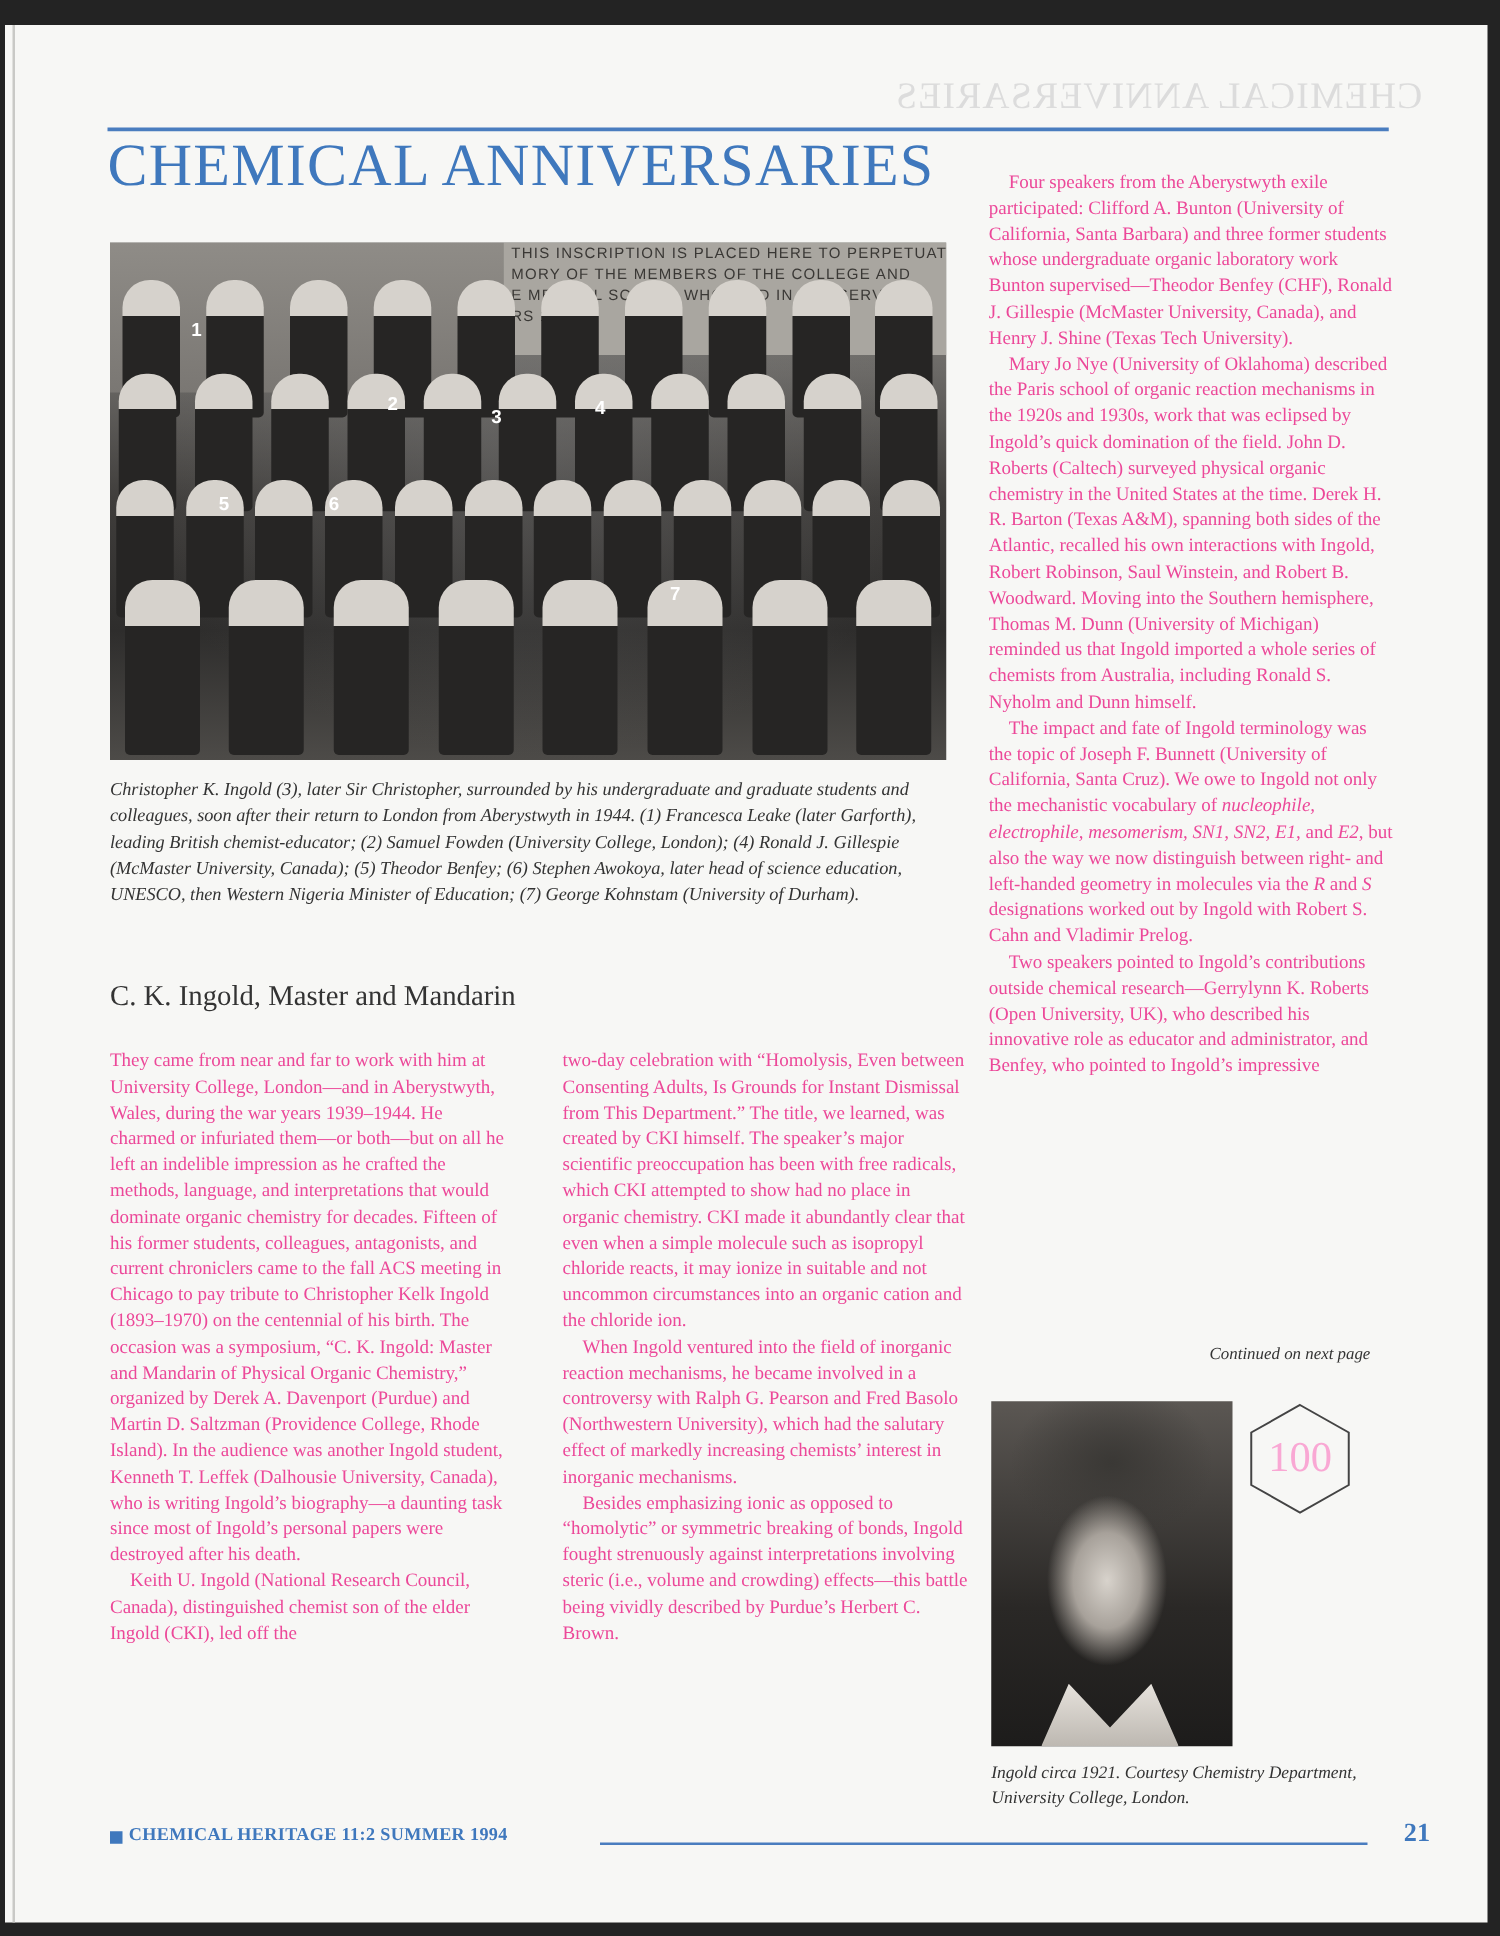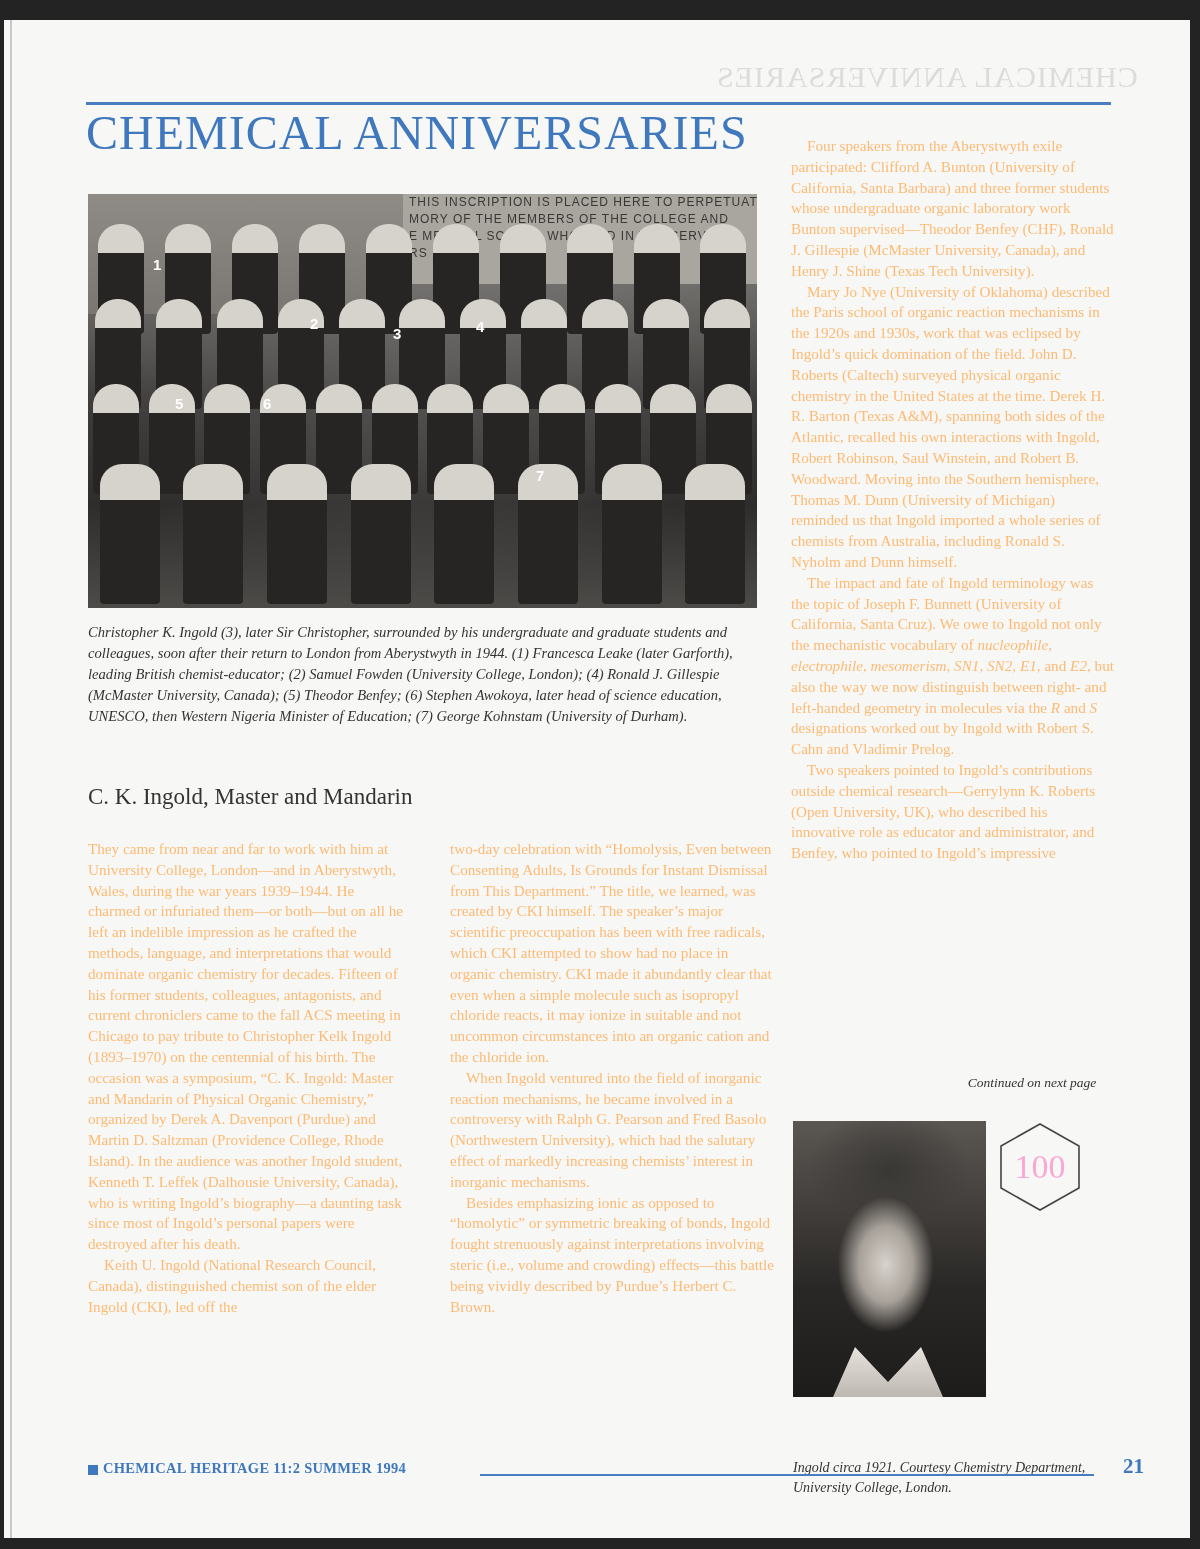--- a/index.html
+++ b/index.html
@@ -66,21 +66,21 @@
   }
   .caption {
     position: absolute; left: 88px; top: 622px; width: 680px;
     font-style: italic; font-size: 14.6px; line-height: 21px; color: #333;
   }
   .article-title {
     position: absolute; left: 88px; top: 784px;
     font-size: 23px; color: #333; white-space: nowrap;
   }
   .col {
-    position: absolute; font-size: 15.2px; line-height: 20.8px; color: #fdba74;
+    position: absolute; font-size: 15.2px; line-height: 20.8px; color: #ec4899;
   }
   .col p { margin: 0; text-indent: 0; }
   .col p.ind { text-indent: 16px; }
   .col1 { left: 88px; top: 839px; width: 320px; }
   .col2 { left: 450px; top: 839px; width: 325px; }
   .col3 { left: 791px; top: 136px; width: 323px; }
   .col3 p.first { text-indent: 16px; }
   .continued {
     position: absolute; left: 950px; top: 1075px; width: 164px;
     font-style: italic; font-size: 13.5px; text-align: center; color: #333;
@@ -99,21 +99,21 @@
   }
   .hex-badge {
     position: absolute; left: 999px; top: 1122px; width: 82px; height: 90px;
   }
   .hex-badge span {
     position: absolute; left: 0; top: 0; width: 82px; height: 90px;
     display: flex; align-items: center; justify-content: center;
     font-size: 34px; color: #f9a8d4;
   }
   .portrait-caption {
-    position: absolute; left: 793px; top: 1458px; width: 320px;
+    position: absolute; left: 793px; top: 1409px; width: 320px;
     font-style: italic; font-size: 14px; line-height: 20px; color: #333;
   }
   .footer-mark {
     position: absolute; left: 88px; top: 1465px; width: 10px; height: 10px;
     background: #3f78bd;
   }
   .footer-text {
     position: absolute; left: 103px; top: 1460px;
     font-size: 14.5px; color: #3f78bd; font-weight: bold; letter-spacing: 0.3px;
     white-space: nowrap;

